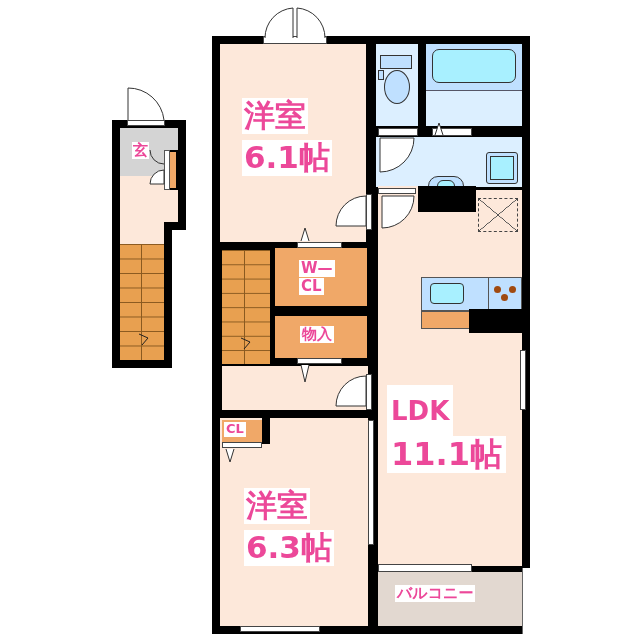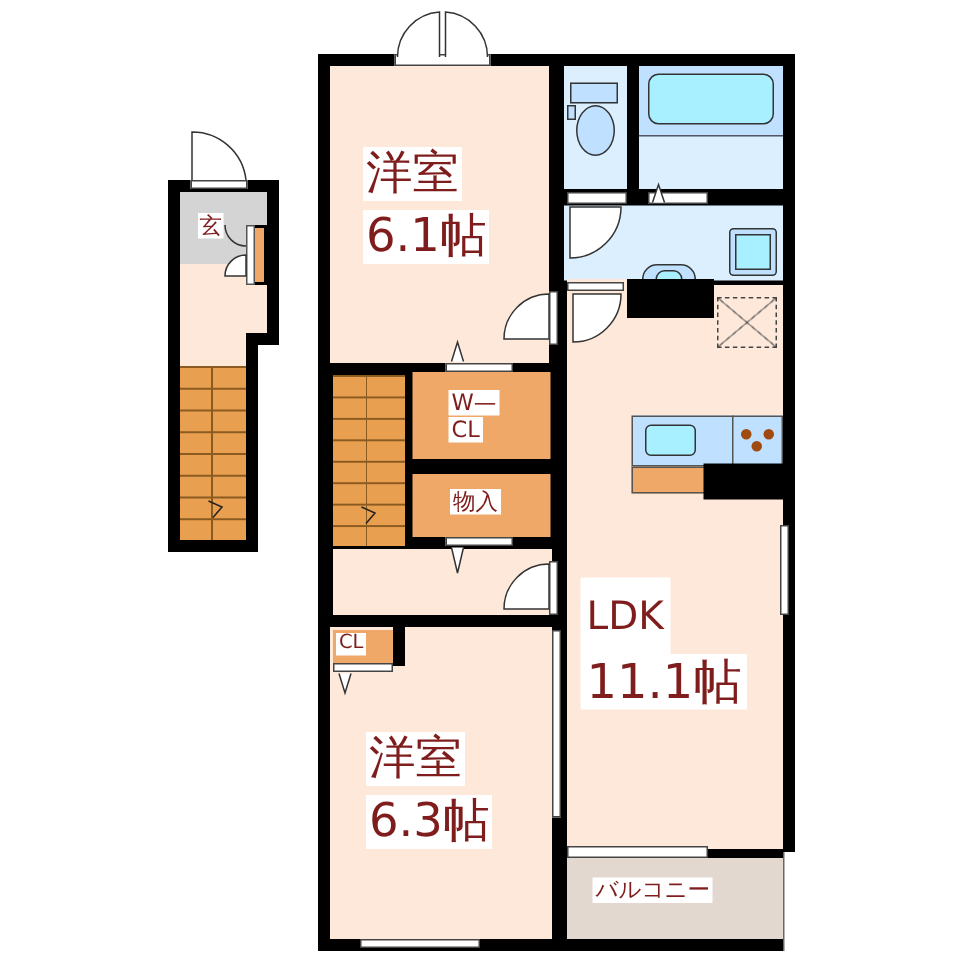--- a/index.html
+++ b/index.html
@@ -1,20 +1,20 @@
 <!DOCTYPE html>
 <html><head>
 <meta charset="utf-8">
 <style>
   html, body { margin:0; padding:0; background:#ffffff; }
   body { width:640px; height:640px; position:relative; overflow:hidden; font-family:"DejaVu Sans","Liberation Sans",sans-serif; }
   .abs { position:absolute; }
   .wall { position:absolute; background:#000; }
   .room { position:absolute; }
-  .label-box { position:absolute; background:#fff; color:#7f1d1d; line-height:1.15; white-space:pre; }
+  .label-box { position:absolute; background:#fff; color:#ec4899; line-height:1.15; white-space:pre;font-weight:bold; }
   .door-leaf { position:absolute; background:#fff; border:1px solid #444; box-sizing:border-box; }
   svg { position:absolute; overflow:visible; }
 </style>
 </head>
 <body>
 
 <div class="room" style="left:112px;top:120px;width:74px;height:248px;background:#000;"></div>
 <div class="room" style="left:120px;top:128px;width:60px;height:48px;background:#d4d4d4;"></div>
 <div class="room" style="left:120px;top:176px;width:60px;height:48px;background:#fde8da;"></div>
 <div class="room" style="left:120px;top:224px;width:44px;height:20px;background:#fde8da;"></div>

